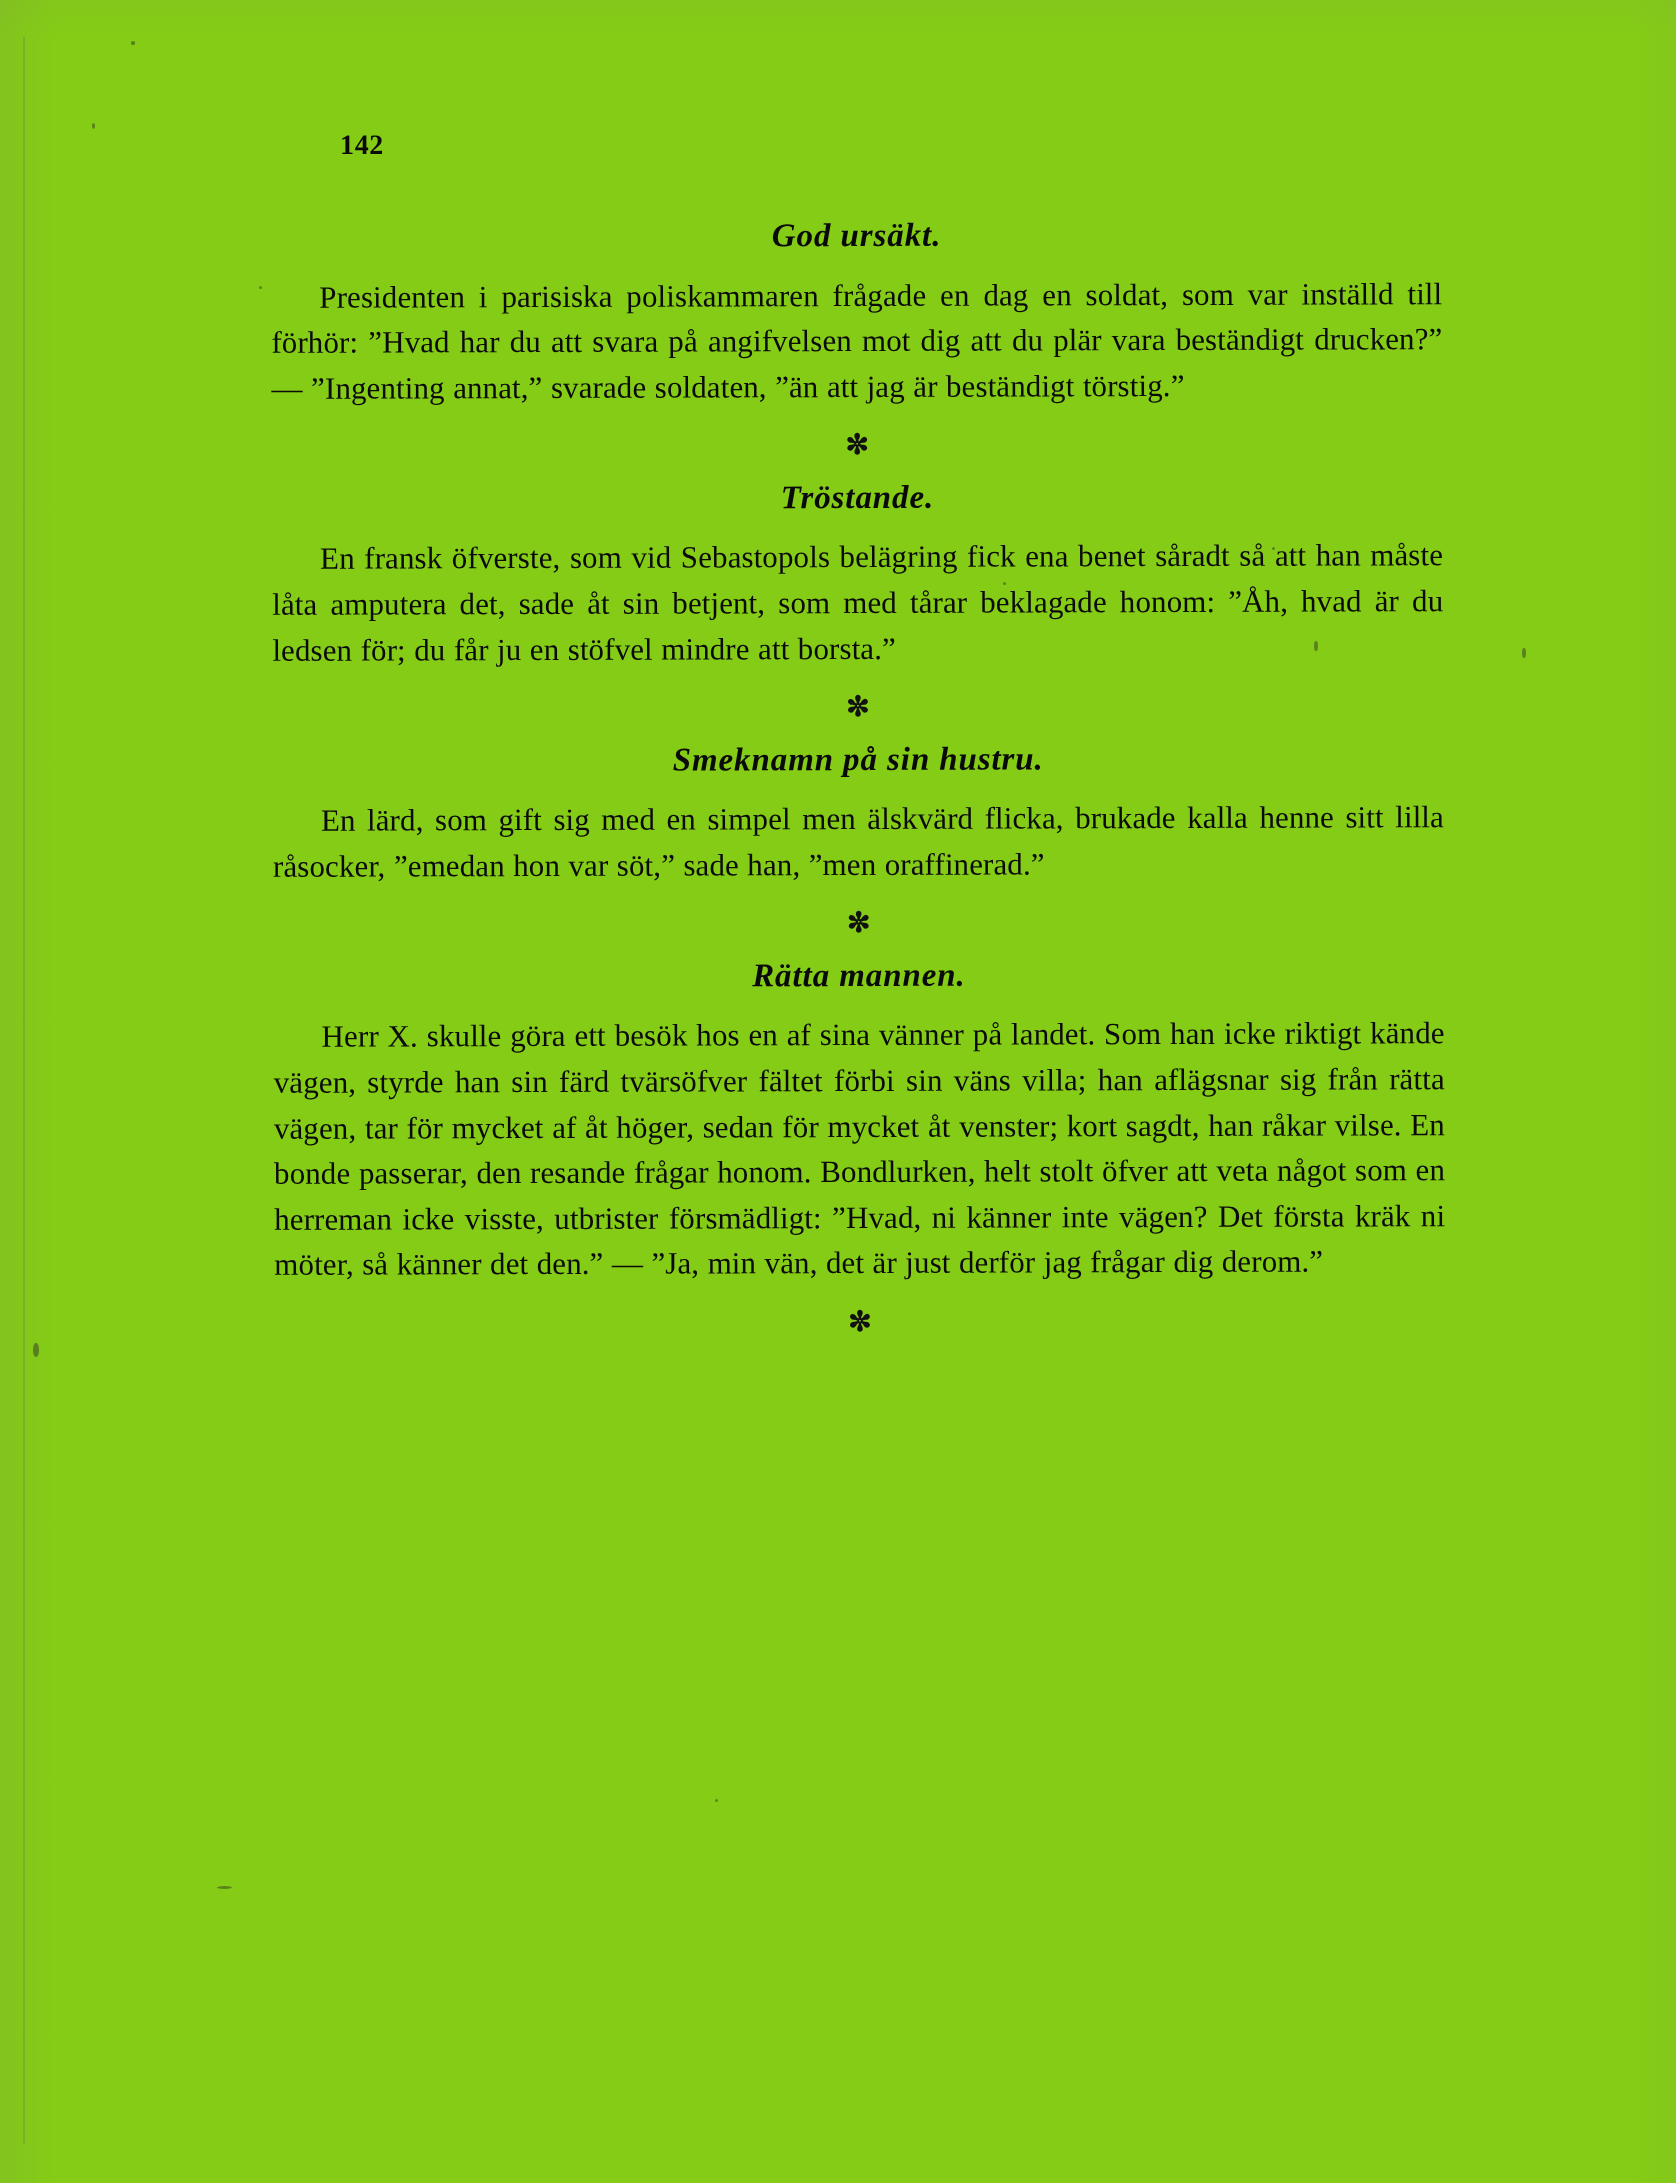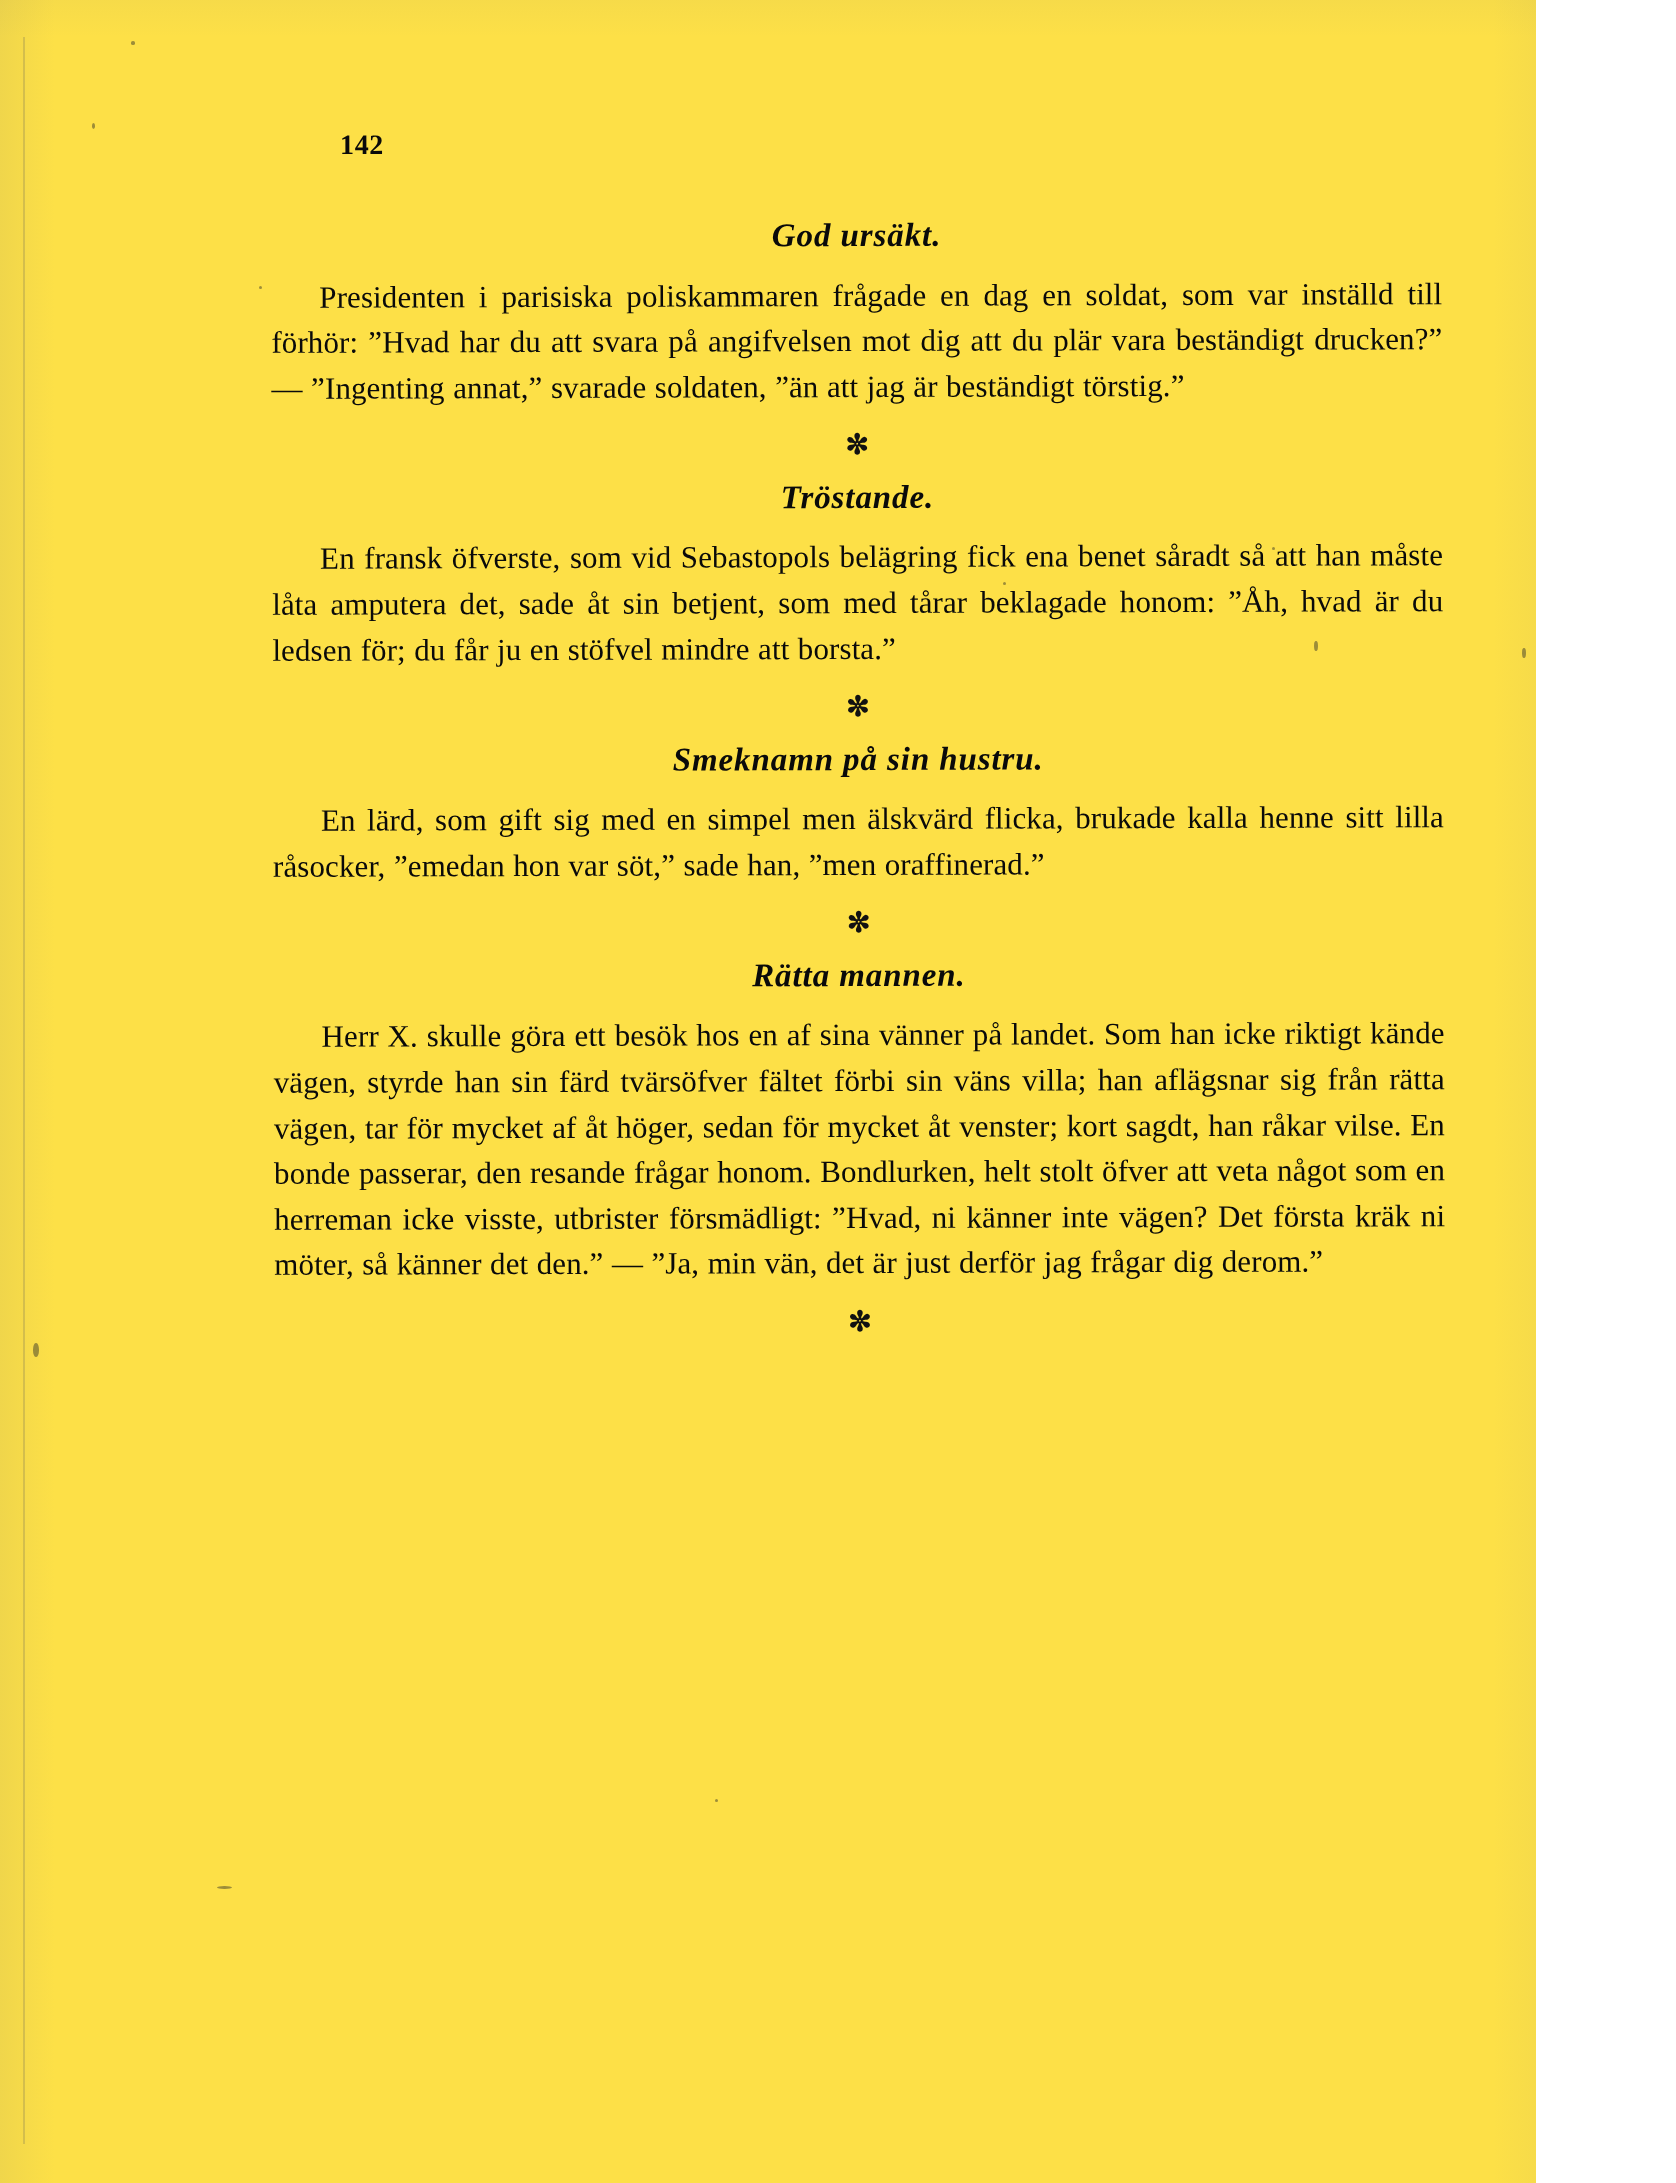--- a/index.html
+++ b/index.html
@@ -2,23 +2,23 @@
 <html style="font-size:10px"><head>
 <meta charset="utf-8">
 <style>
   html, body {
     margin: 0;
     padding: 0;
     background: #ffffff;
   }
   .page {
     position: relative;
-    width: 1536px;
+    width: 1676px;
     height: 2183px;
-    background: #fde047;
+    background: #84cc16;
     overflow: hidden;
     font-family: "Liberation Serif", "DejaVu Serif", serif;
     color: #0a0a0a;
   }
 
   
   .scan-tint {
     position: absolute;
     inset: 0;
     background:

